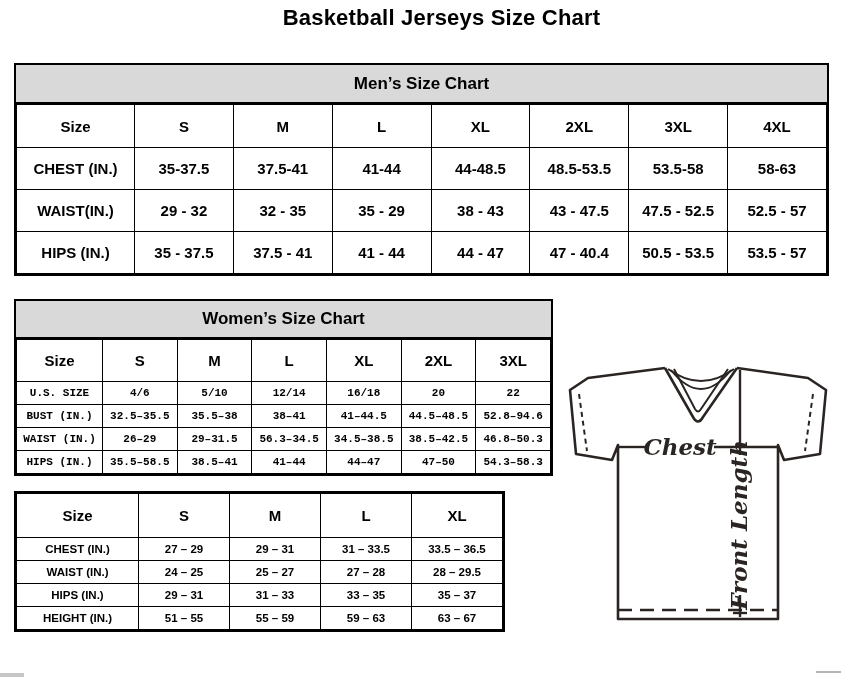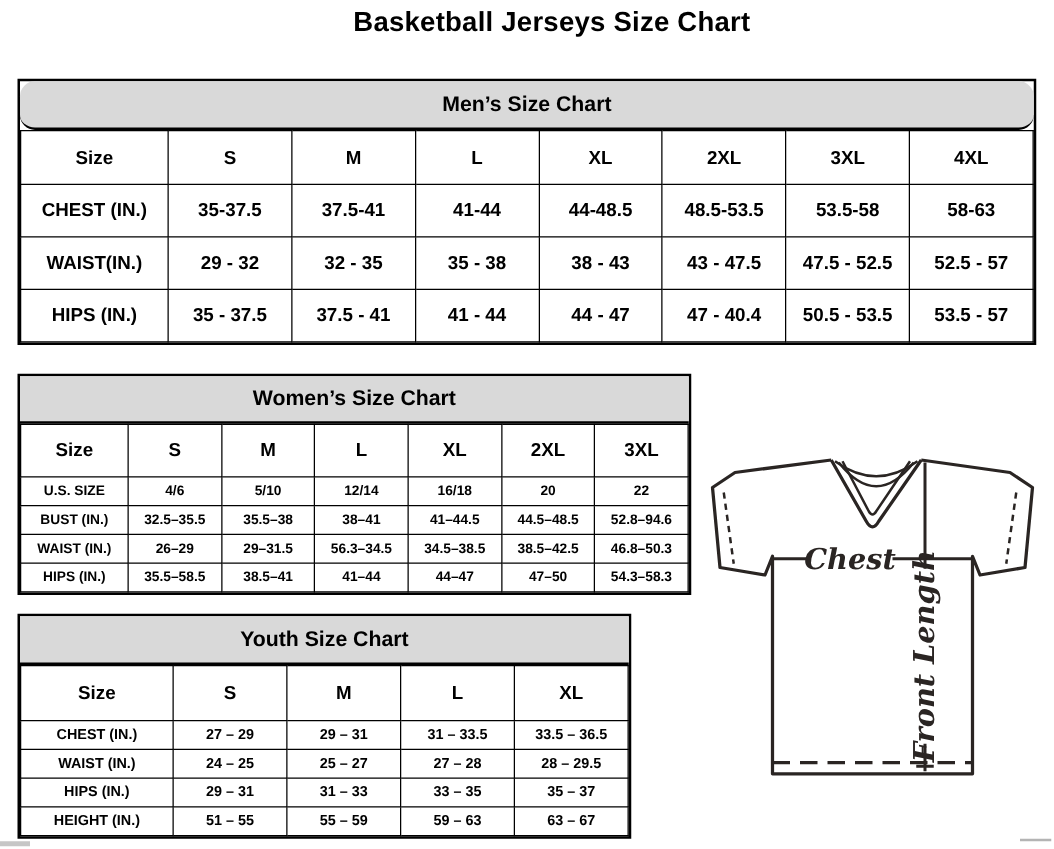--- a/index.html
+++ b/index.html
@@ -22,33 +22,33 @@
   }
   .size-table table{
     border-collapse:collapse;table-layout:fixed;width:100%;
   }
   .size-table th,.size-table td{
     border:1px solid #000;text-align:center;vertical-align:middle;
     font-weight:bold;padding:0;overflow:hidden;white-space:nowrap;
   }
   
   #men-table{left:14px;top:63px;width:815px;}
-  #men-table .caption{height:37px;border-radius:12px;}
+  #men-table .caption{height:37px;}
   #men-table col.label-col{width:118px;}
   #men-table thead tr{height:43px;}
   #men-table thead th{font-size:15px;}
   #men-table tbody tr{height:42px;}
   #men-table tbody th,#men-table tbody td{font-size:15px;}
   
   #women-table{left:14px;top:299px;width:539px;}
   #women-table .caption{height:36px;}
   #women-table col.label-col{width:86px;}
   #women-table thead tr{height:42px;}
   #women-table thead th{font-size:15px;}
-  #women-table tbody tr{height:23px;}
+  #women-table tbody tr{height:23px;font-family:Liberation Mono, monospace;}
   #women-table tbody th,#women-table tbody td{font-size:11px;}
   
   #youth-table{left:14px;top:491px;width:491px;}
   #youth-table .caption{height:37px;}
   #youth-table col.label-col{width:122px;}
   #youth-table thead tr{height:44px;}
   #youth-table thead th{font-size:15px;}
   #youth-table tbody tr{height:23px;}
   #youth-table tbody th,#youth-table tbody td{font-size:11.5px;}
   
@@ -100,21 +100,21 @@
             <td>41-44</td>
             <td>44-48.5</td>
             <td>48.5-53.5</td>
             <td>53.5-58</td>
             <td>58-63</td>
           </tr>
           <tr>
             <th>WAIST(IN.)</th>
             <td>29 - 32</td>
             <td>32 - 35</td>
-            <td>35 - 38</td>
+            <td>35 - 29</td>
             <td>38 - 43</td>
             <td>43 - 47.5</td>
             <td>47.5 - 52.5</td>
             <td>52.5 - 57</td>
           </tr>
           <tr>
             <th>HIPS (IN.)</th>
             <td>35 - 37.5</td>
             <td>37.5 - 41</td>
             <td>41 - 44</td>
@@ -180,21 +180,20 @@
             <td>41–44</td>
             <td>44–47</td>
             <td>47–50</td>
             <td>54.3–58.3</td>
           </tr>
         </tbody>
     </table>
   </section>
 
   <section class="size-table" id="youth-table">
-    <div class="caption">Youth Size Chart</div>
     <table>
       <colgroup>
           <col class="label-col">
           <col span="4">
         </colgroup>
       <thead>
         <tr>
             <th>Size</th>
             <th>S</th>
             <th>M</th>

